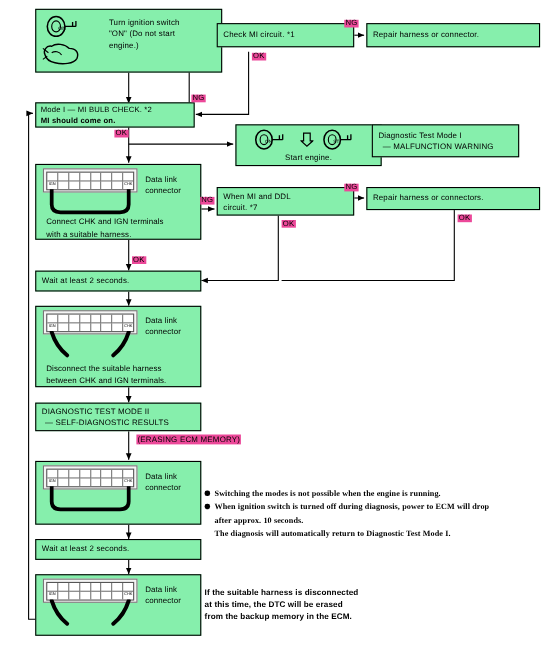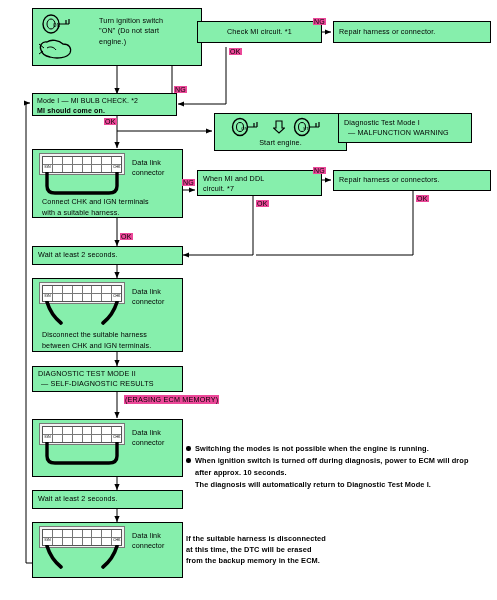--- a/index.html
+++ b/index.html
@@ -177,21 +177,21 @@
         <path d="M2,8 L7,12 M2,18 L6,15" fill="none" stroke="#000" stroke-width="1"></path>
       </svg>
     </div>
     <div style="position:absolute; left:66px; top:7px; width:100px;">
       <div>Turn ignition switch</div>
       <div>"ON" (Do not start</div>
       <div>engine.)</div>
     </div>
   </div>
 
-  <div class="box" style="left:197px; top:21px; width:125px; height:22px; display:flex; align-items:center;justify-content:center;">
+  <div class="box" style="left:197px; top:21px; width:125px; height:22px; display:flex; align-items:center;">
     <span>Check MI circuit. *1</span>
   </div>
 
   <div class="box" style="left:333px; top:21px; width:158px; height:22px; display:flex; align-items:center;">
     <span>Repair harness or connector.</span>
   </div>
 
   <div class="box thick" style="left:32px; top:93px; width:145px; height:23px; padding:2px 4px;">
     <div style="font-size:7px;">Mode I — MI BULB CHECK. *2</div>
     <div style="font-size:7px; font-weight:bold;">MI should come on.</div>
@@ -428,21 +428,21 @@
   <div class="lbl" style="left:174px; top:86px;">NG</div>
   <div class="lbl" style="left:313px; top:18px;">NG</div>
   <div class="lbl" style="left:229px; top:48px;">OK</div>
   <div class="lbl" style="left:104px; top:118px;">OK</div>
   <div class="lbl" style="left:182px; top:179px;">NG</div>
   <div class="lbl" style="left:313px; top:167px;">NG</div>
   <div class="lbl" style="left:256px; top:200px;">OK</div>
   <div class="lbl" style="left:416px; top:195px;">OK</div>
   <div class="lbl" style="left:120px; top:233px;">OK</div>
 
-  <div class="notes" style="left:186px; top:443px; width:305px;">
+  <div class="notes" style="left:186px; top:443px; width:305px;font-family:Liberation Serif, serif;">
     <div class="note-line">
       <span class="bullet"></span>
       <span>Switching the modes is not possible when the engine is running.</span>
     </div>
     <div class="note-line">
       <span class="bullet"></span>
       <span>When ignition switch is turned off during diagnosis, power to ECM will drop</span>
     </div>
     <div class="note-line cont">after approx. 10 seconds.</div>
     <div class="note-line cont">The diagnosis will automatically return to Diagnostic Test Mode I.</div>

